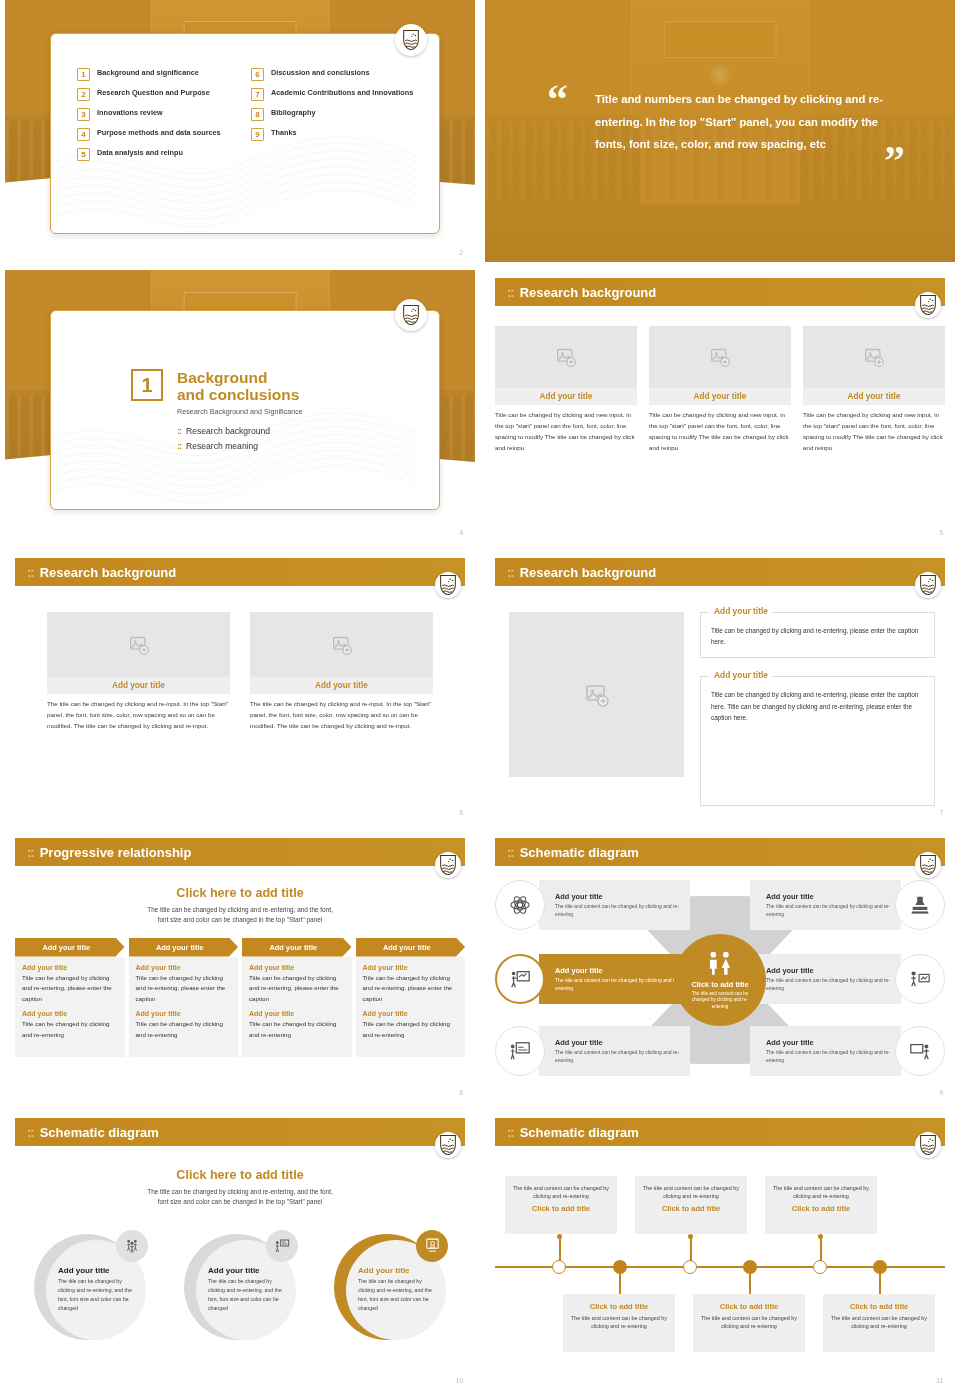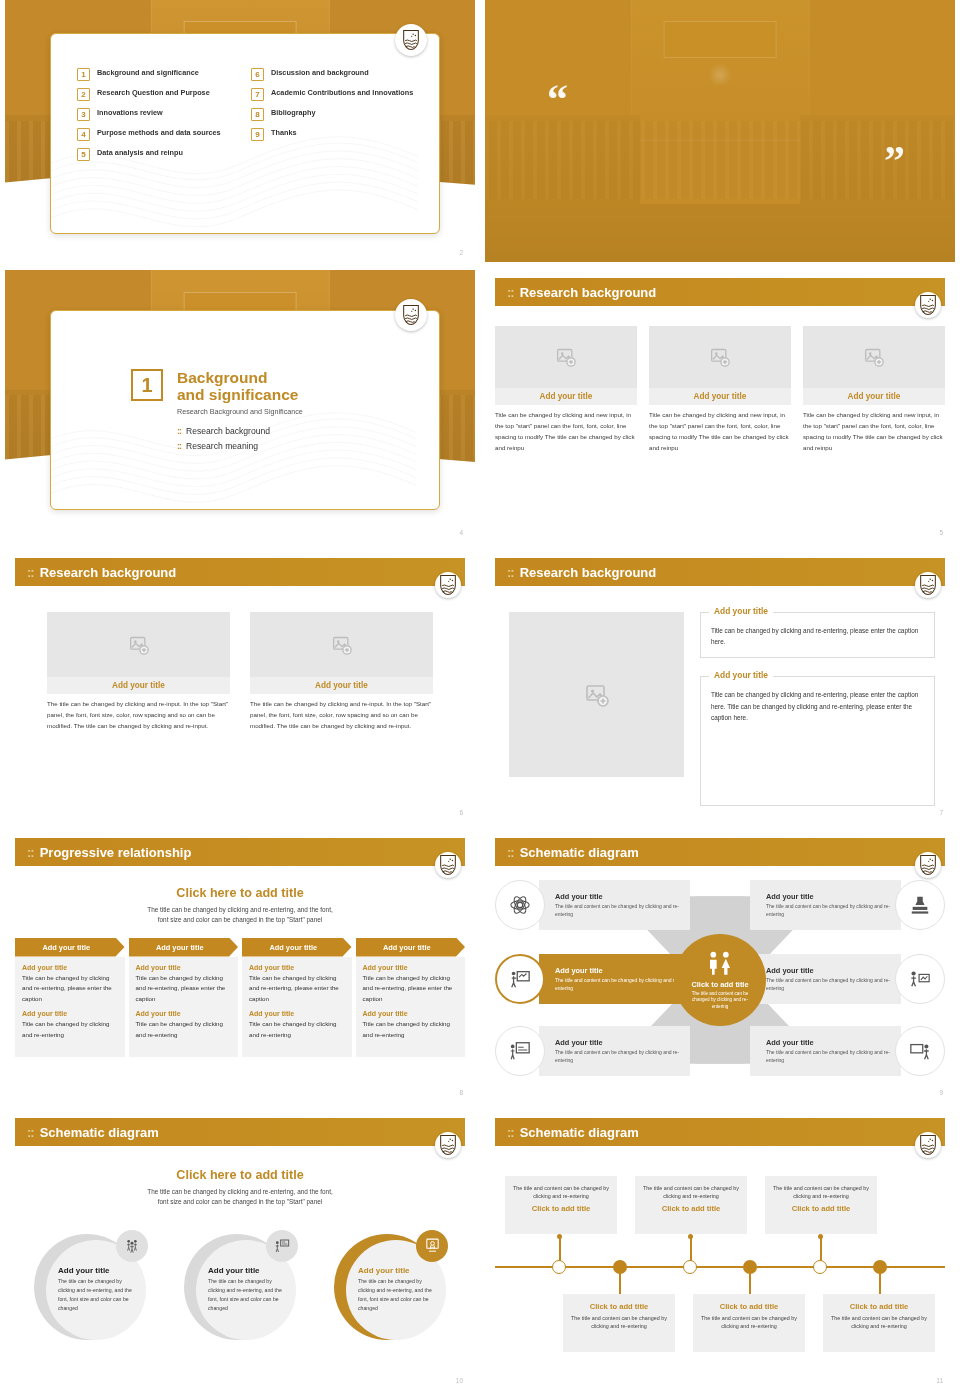--- a/index.html
+++ b/index.html
@@ -350,21 +350,21 @@
                 <div class="ctxt">Purpose methods and data sources</div>
               </div>
             <div class="citem">
                 <div class="cnum">5</div>
                 <div class="ctxt">Data analysis and reinpu</div>
               </div>
           </div>
           <div class="ccol">
             <div class="citem">
                 <div class="cnum">6</div>
-                <div class="ctxt">Discussion and background</div>
+                <div class="ctxt">Discussion and conclusions</div>
               </div>
             <div class="citem">
                 <div class="cnum">7</div>
                 <div class="ctxt">Academic Contributions and Innovations</div>
               </div>
             <div class="citem">
                 <div class="cnum">8</div>
                 <div class="ctxt">Bibliography</div>
               </div>
             <div class="citem">
@@ -383,20 +383,21 @@
       <div class="bld" style="opacity:.55">
         <div class="tower"></div>
           <div class="sun"></div>
         <div class="wingL"></div>
           <div class="wingR"></div>
           <div class="cols"></div>
           <div class="ground"></div>
       </div>
     </div>
     <div class="quote-mark" style="left:62px;top:78px;">“</div>
+    <div class="quote-text">Title and numbers can be changed by clicking and re-entering. In the top "Start" panel, you can modify the fonts, font size, color, and row spacing, etc</div>
     <div class="quote-mark" style="right:50px;top:140px;">”</div>
   </div>
 
   <div class="slide">
     <div class="bld">
       <div class="tower"></div>
         <div class="sun"></div>
       <div class="wingL"></div>
         <div class="wingR"></div>
         <div class="cols"></div>
@@ -410,21 +411,21 @@
       <div class="emblem" style="right:12px;top:-12px;">
           <svg>
             <use href="#shield"></use>
           </svg>
         </div>
       <div style="position:relative;padding:58px 0 0 80px;">
         <div style="display:flex;gap:14px;align-items:flex-start;">
           <div class="sec-num">1</div>
           <div>
             <div class="sec-title">Background</div>
-            <div class="sec-title">and significance</div>
+            <div class="sec-title">and conclusions</div>
             <div class="sec-sub">Research Background and Significance</div>
           </div>
         </div>
         <div class="sec-bullets" style="margin-left:46px;">
           <div class="sec-b">
               <span class="dots">::</span>
               <span>Research background</span>
             </div>
           <div class="sec-b">
               <span class="dots">::</span>

